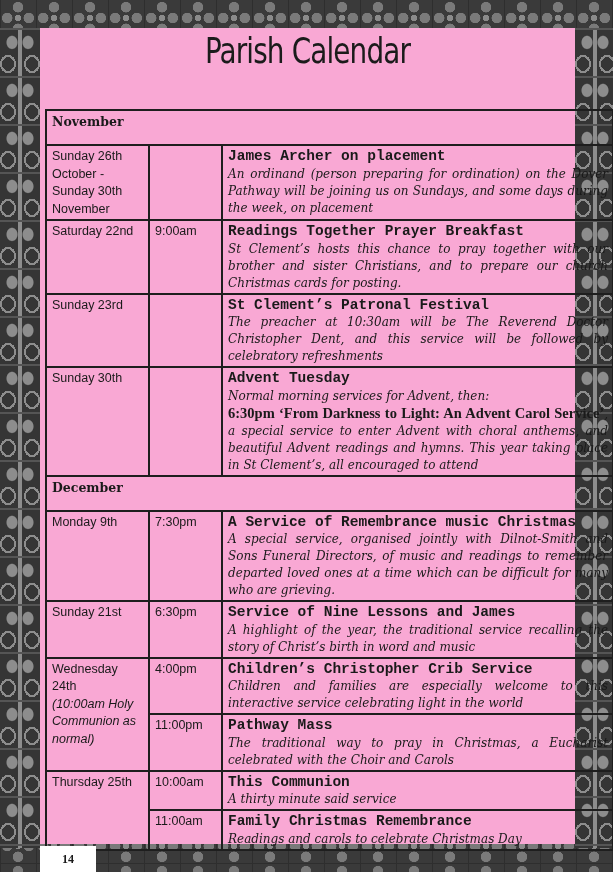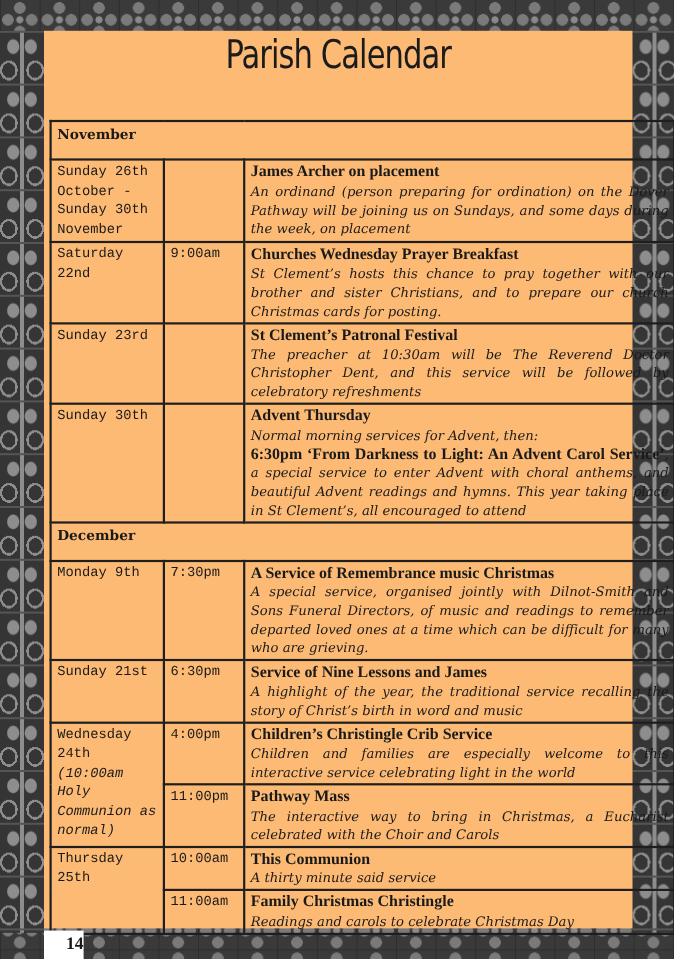--- a/index.html
+++ b/index.html
@@ -26,47 +26,47 @@
       radial-gradient(ellipse at 70% 30%, #8d8d8d 0 5px, transparent 6px),
       linear-gradient(90deg, transparent 46%, #8d8d8d 46% 54%, transparent 54%),
       radial-gradient(ellipse at 20% 75%, transparent 0 6px, #8d8d8d 6px 8px, transparent 8px),
       radial-gradient(ellipse at 80% 75%, transparent 0 6px, #8d8d8d 6px 8px, transparent 8px);
     background-size: 40px 48px;
   }
   .side.left { left: 0; }
   .side.right { right: 0; width: 38px; }
   .panel {
     position: absolute; left: 40px; top: 28px; width: 535px; height: 816px;
-    background: #fdba74;
+    background: #f9a8d4;
   }
   .title {
     position: absolute; left: 0; right: 0; top: 2px; text-align: center;
     font-family: "DejaVu Sans", sans-serif; font-size: 36px; letter-spacing: -1px;
     color: #1b1b1b; font-stretch: condensed; transform: scaleX(0.86);
   }
   table.cal {
     position: absolute; left: 5px; top: 40px; width: 569px;
     border-collapse: collapse; color: #1a1a1a; margin-top: 41px;
   }
   table.cal td {
     border: 2.5px solid #1e1e1e; vertical-align: top;
     padding: 2px 4px 1px 5px; font-size: 12.5px; line-height: 17.5px;
   }
   td.month { font-weight: bold; font-size: 13.5px; height: 30px; padding-top: 4px; }
-  td.date { width: 92px; font-family: Liberation Mono, monospace; font-size: 14px; }
-  td.time { width: 62px; font-family: Liberation Mono, monospace; font-size: 14px; }
+  td.date { width: 92px; font-family: Liberation Sans, sans-serif; font-size: 14px; }
+  td.time { width: 62px; font-family: Liberation Sans, sans-serif; font-size: 14px; }
   td.desc { text-align: justify; }
-  .ev-title { font-weight: bold; font-family: Liberation Serif, serif; font-size: 14.5px; display: block; }
+  .ev-title { font-weight: bold; font-family: Liberation Mono, monospace; font-size: 14.5px; display: block; }
   .ev-body { font-style: italic; font-size: 12px; line-height: 17px; display: block; }
   .ev-body .strong { font-weight: bold; font-style: normal; font-family: "Liberation Serif", serif; font-size: 14.5px; }
   .date-note { font-style: italic; }
   .pagenum {
-    position: absolute; left: 40px; top: 846px; width: 36px; height: 26px;
+    position: absolute; left: 40px; top: 846px; width: 56px; height: 26px;
     background: #fff; font-family: "Liberation Serif", serif; font-weight: bold;
-    font-size: 16px; line-height: 26px; text-align: right; color: #1a1a1a;
+    font-size: 12px; line-height: 26px; text-align: center; color: #1a1a1a;
   }
 </style>
 </head>
 <body>
 
 <div class="side left"></div>
 <div class="side right"></div>
 
 <div class="panel">
   <div class="title">Parish Calendar</div>
@@ -83,39 +83,39 @@
         <td class="desc">
           <span class="ev-title">James Archer on placement</span>
           <span class="ev-body">An ordinand (person preparing for ordination) on the Dover Pathway will be joining us on Sundays, and some days during the week, on placement</span>
         </td>
       </tr>
 
       <tr>
         <td class="date">Saturday 22nd</td>
         <td class="time">9:00am</td>
         <td class="desc">
-          <span class="ev-title">Churches Wednesday Prayer Breakfast</span>
+          <span class="ev-title">Readings Together Prayer Breakfast</span>
           <span class="ev-body">St Clement’s hosts this chance to pray together with our brother and sister Christians, and to prepare our church Christmas cards for posting.</span>
         </td>
       </tr>
 
       <tr>
         <td class="date">Sunday 23rd</td>
         <td class="time"></td>
         <td class="desc">
           <span class="ev-title">St Clement’s Patronal Festival</span>
           <span class="ev-body">The preacher at 10:30am will be The Reverend Doctor Christopher Dent, and this service will be followed by celebratory refreshments</span>
         </td>
       </tr>
 
       <tr>
         <td class="date">Sunday 30th</td>
         <td class="time"></td>
         <td class="desc">
-          <span class="ev-title">Advent Thursday</span>
+          <span class="ev-title">Advent Tuesday</span>
           <span class="ev-body"><span>Normal morning services for Advent, then:</span><br><span class="strong">6:30pm ‘From Darkness to Light: An Advent Carol Service’</span><span>, a special service to enter Advent with choral anthems, and beautiful Advent readings and hymns. This year taking place in St Clement’s, all encouraged to attend</span></span>
         </td>
       </tr>
 
       <tr>
         <td class="month" colspan="3">December</td>
       </tr>
 
       <tr>
         <td class="date">Monday 9th</td>
@@ -135,44 +135,44 @@
         </td>
       </tr>
 
       <tr>
         <td class="date" rowspan="2">
           <span>Wednesday 24th</span><br>
           <span class="date-note">(10:00am Holy Communion as normal)</span>
         </td>
         <td class="time">4:00pm</td>
         <td class="desc">
-          <span class="ev-title">Children’s Christingle Crib Service</span>
+          <span class="ev-title">Children’s Christopher Crib Service</span>
           <span class="ev-body">Children and families are especially welcome to this interactive service celebrating light in the world</span>
         </td>
       </tr>
       <tr>
         <td class="time">11:00pm</td>
         <td class="desc">
           <span class="ev-title">Pathway Mass</span>
-          <span class="ev-body">The interactive way to bring in Christmas, a Eucharist celebrated with the Choir and Carols</span>
+          <span class="ev-body">The traditional way to pray in Christmas, a Eucharist celebrated with the Choir and Carols</span>
         </td>
       </tr>
 
       <tr>
         <td class="date" rowspan="2">Thursday 25th</td>
         <td class="time">10:00am</td>
         <td class="desc">
           <span class="ev-title">This Communion</span>
           <span class="ev-body">A thirty minute said service</span>
         </td>
       </tr>
       <tr>
         <td class="time">11:00am</td>
         <td class="desc">
-          <span class="ev-title">Family Christmas Christingle</span>
+          <span class="ev-title">Family Christmas Remembrance</span>
           <span class="ev-body">Readings and carols to celebrate Christmas Day</span>
         </td>
       </tr>
     </tbody>
   </table>
 </div>
 
 <div class="pagenum">14</div>
 
 </body></html>

